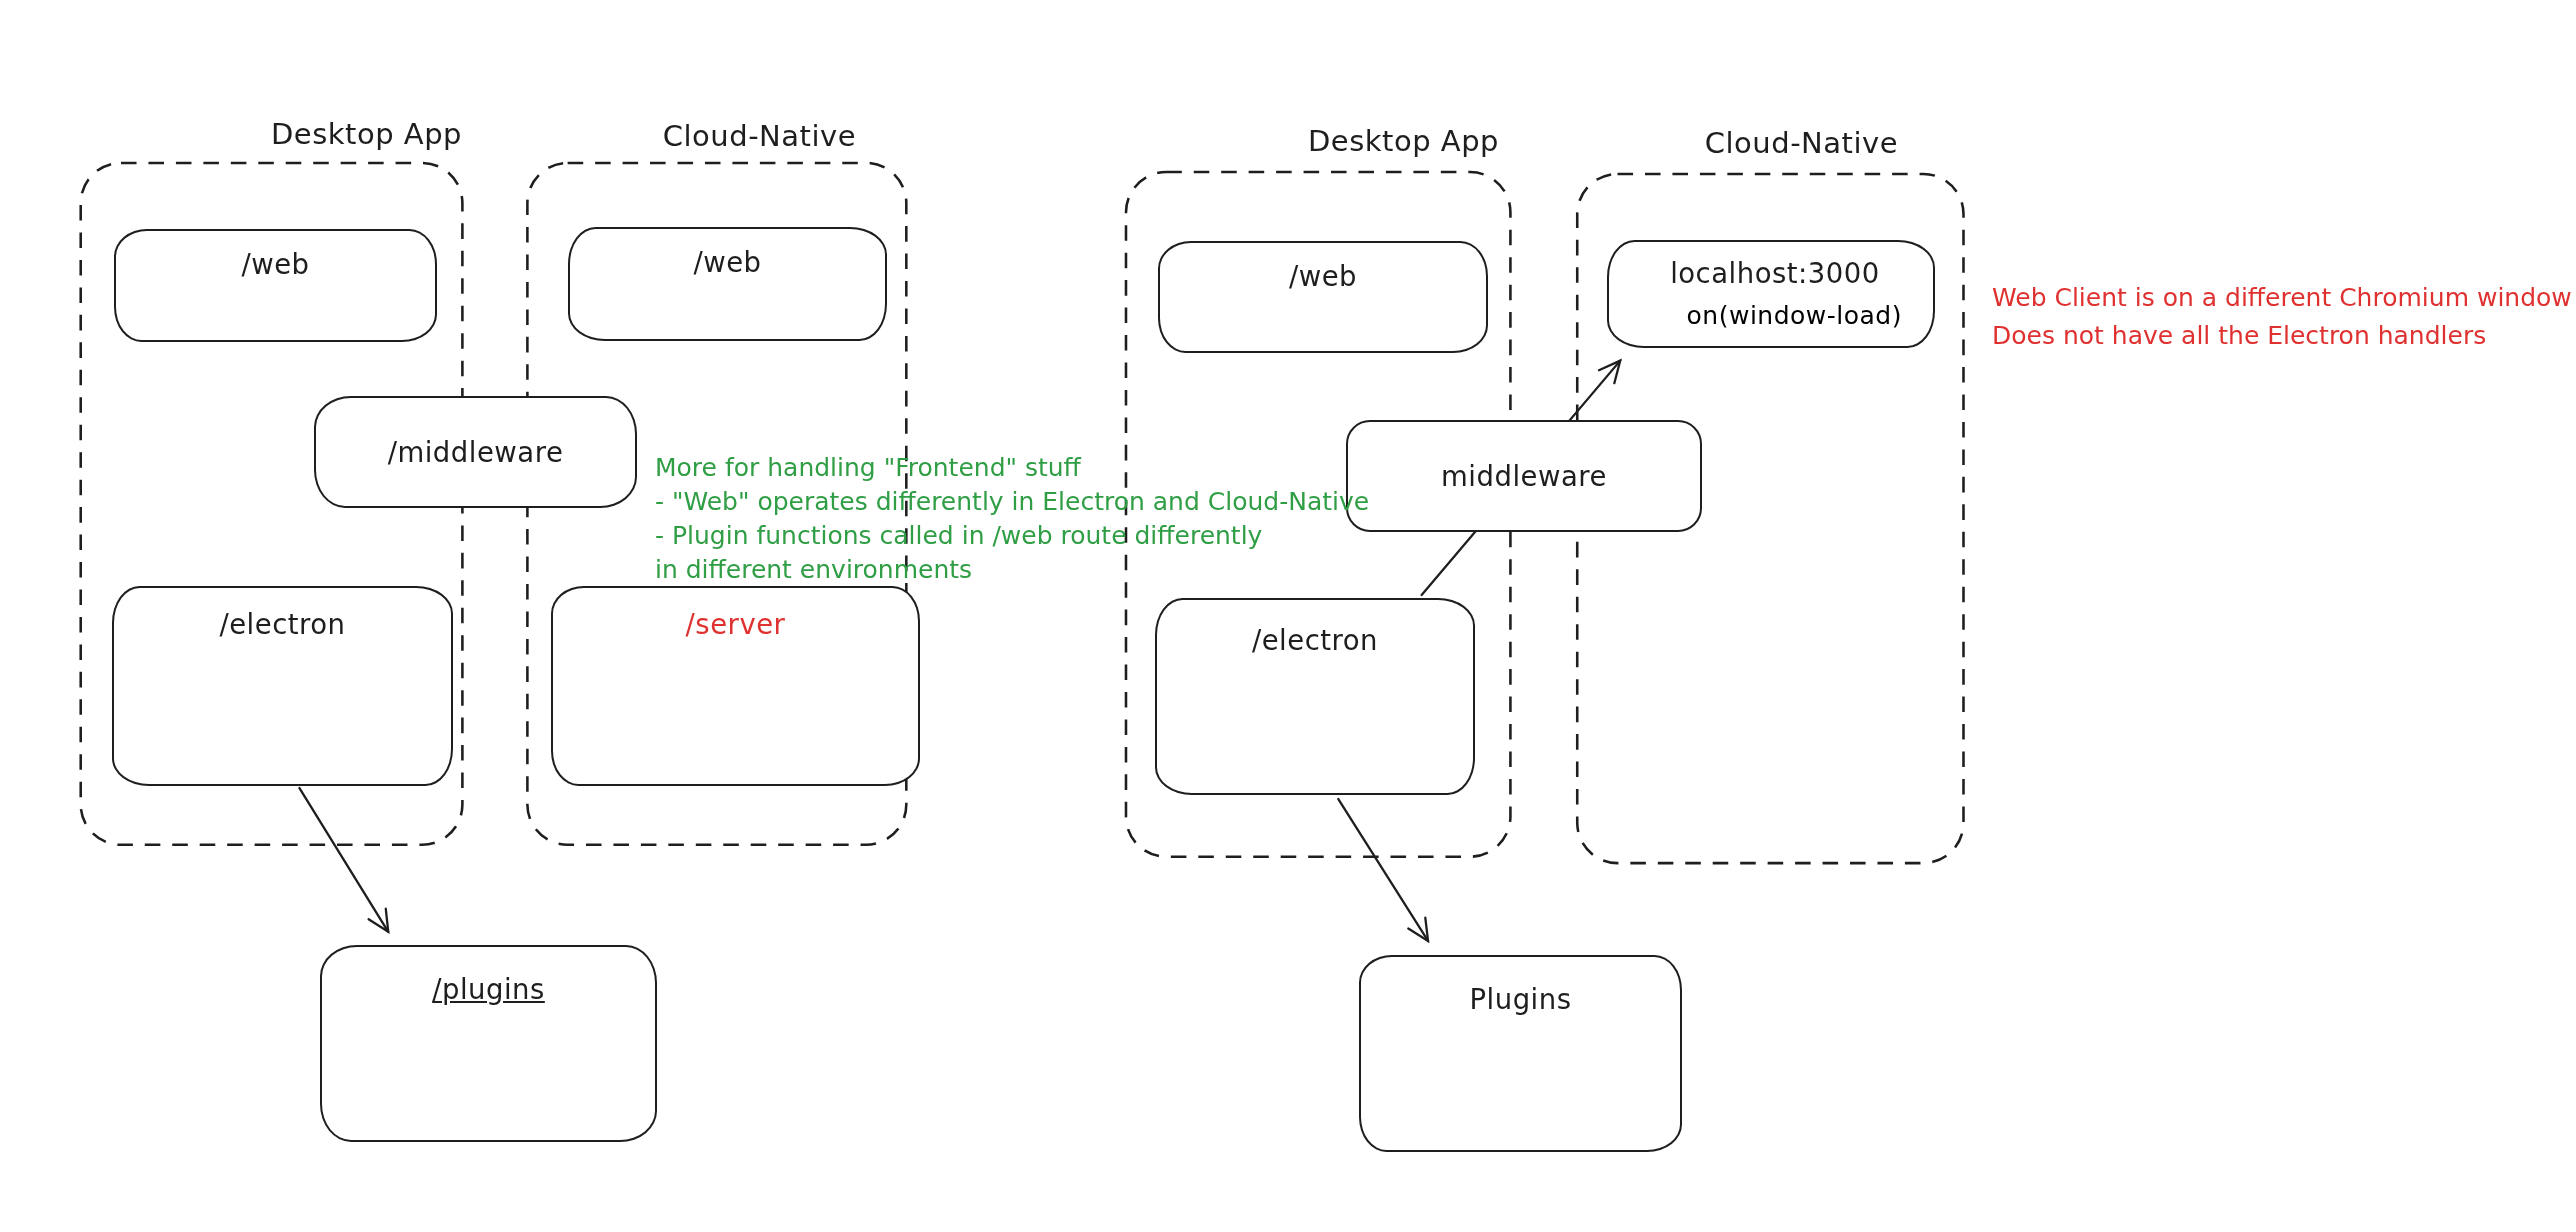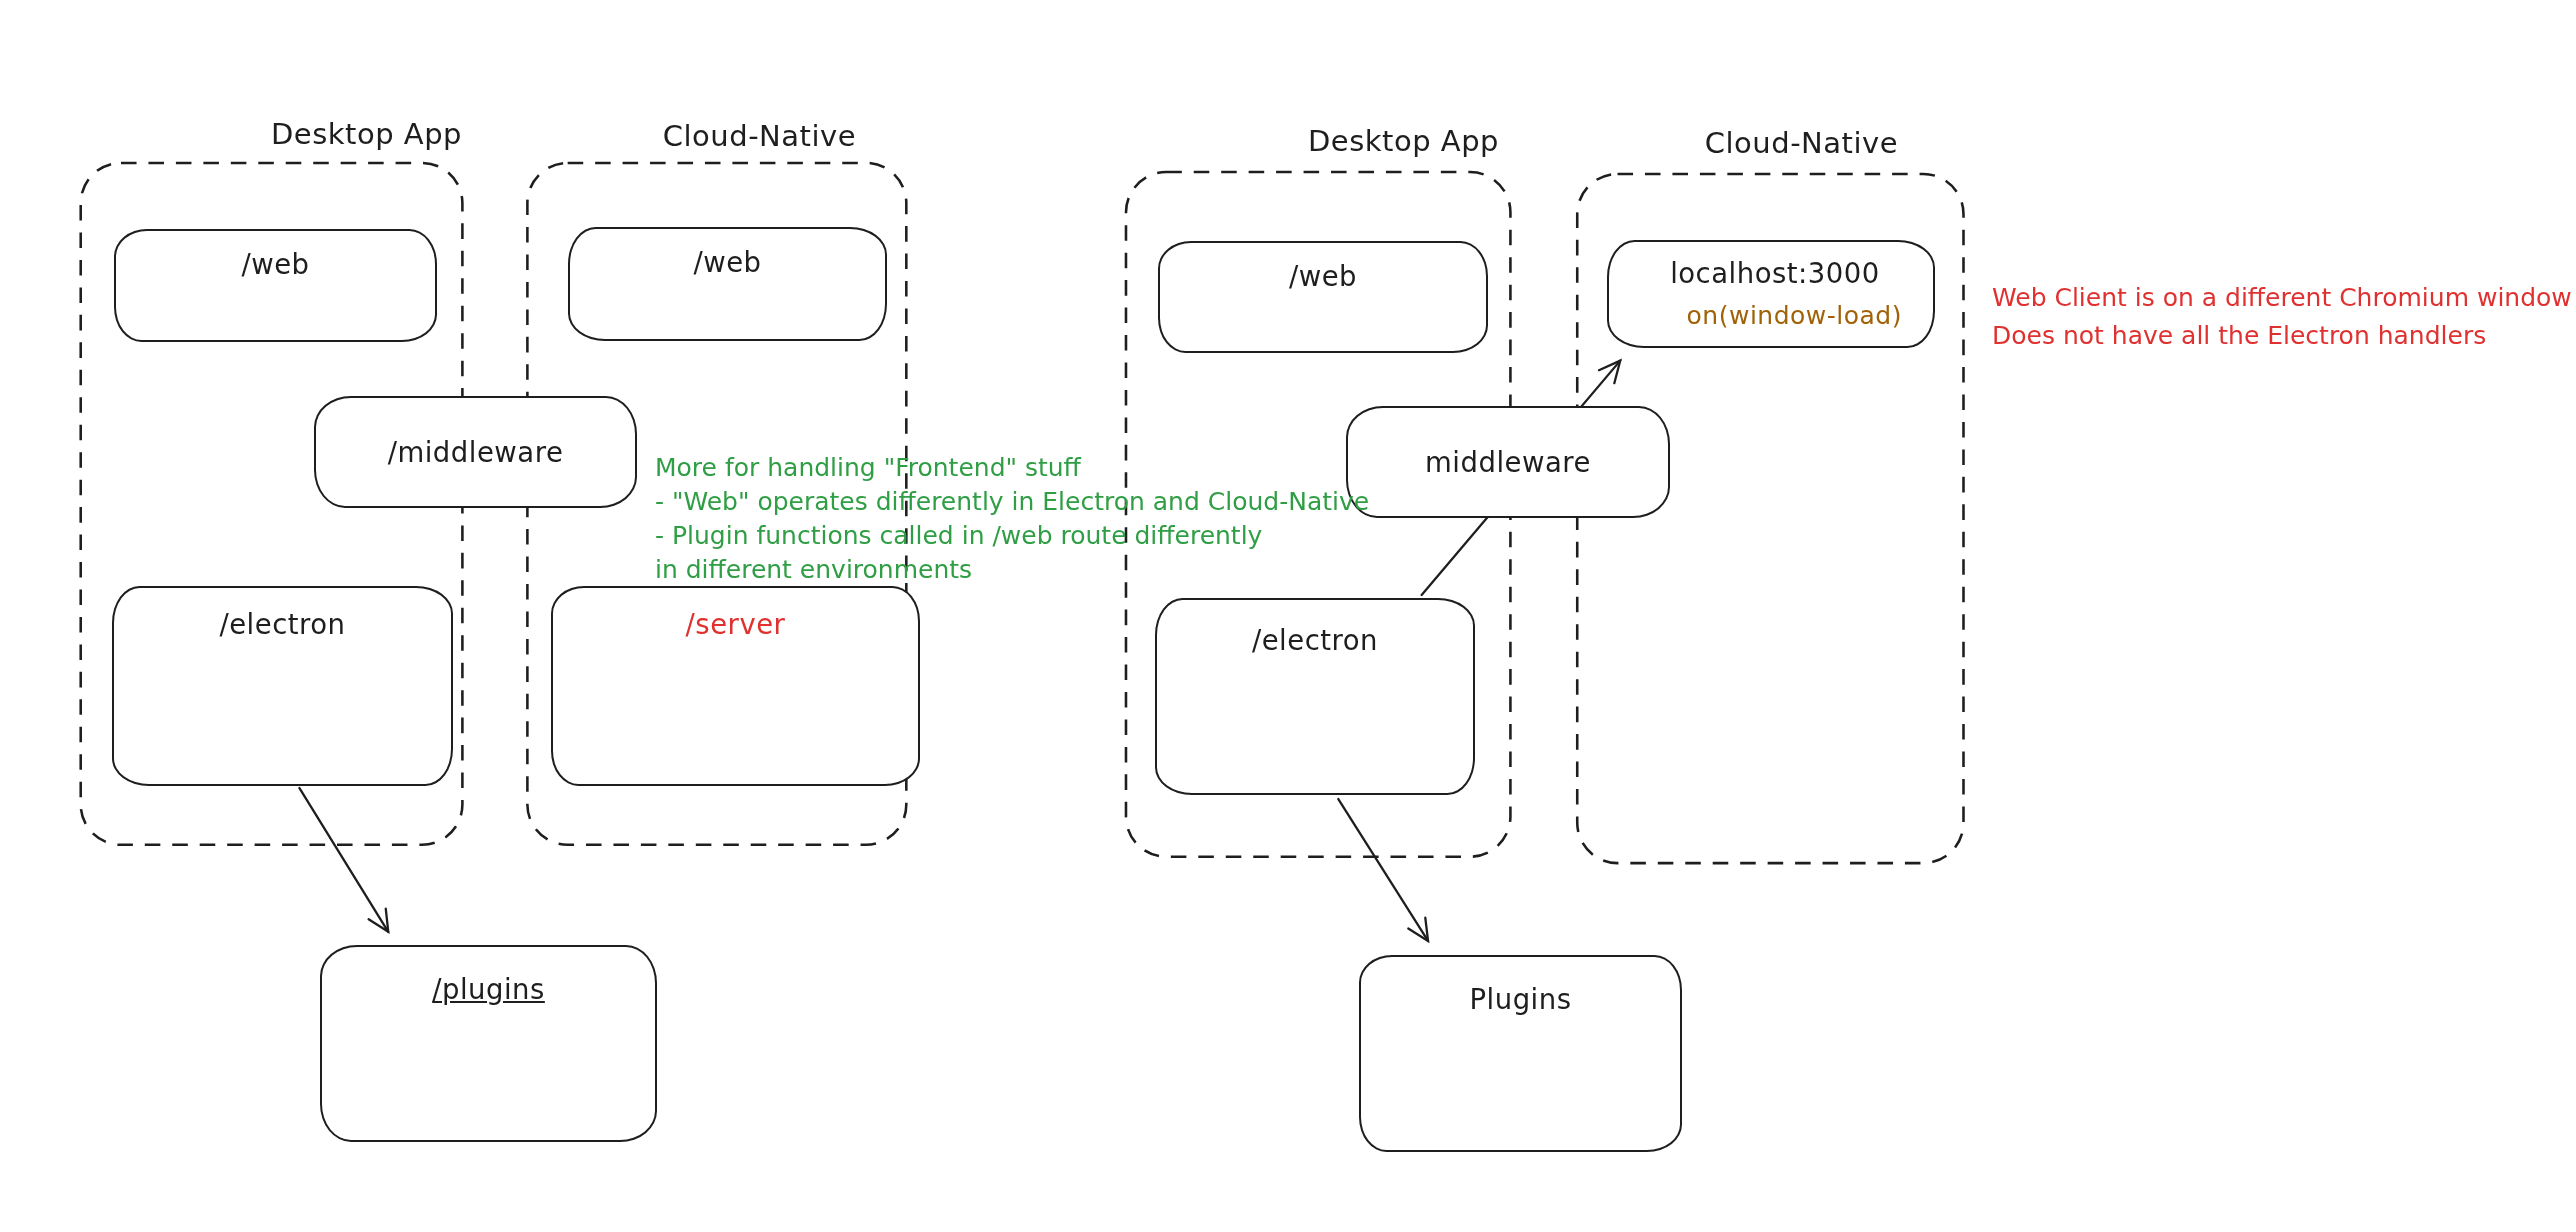--- a/index.html
+++ b/index.html
@@ -121,24 +121,24 @@
   <div class="container-label" style="left:1133px; top:124px;">Desktop App</div>
 
   <div class="container-label" style="left:1532px; top:126px;">Cloud-Native</div>
 
   <div class="box r1" style="left:1158px; top:241px; width:330px; height:112px; padding-top:16.5px;">
     <span>/web</span>
   </div>
 
   <div class="box r2" style="left:1607px; top:240px; width:328px; height:108px; padding-top:14.6px;padding-left:8px;">
     <span>localhost:3000</span>
-    <span class="sub-label" style="color:#a16207;margin-top:13px;">on(window-load)</span>
+    <span class="sub-label" style="color:#000000;margin-top:13px;">on(window-load)</span>
   </div>
 
-  <div class="box r3 center-label" style="left:1346px; top:406px; width:324px; height:112px;">
+  <div class="box r3 center-label" style="left:1346px; top:420px; width:356px; height:112px;border-radius:24px;">
     <span>middleware</span>
   </div>
 
   <div class="box r2" style="left:1155px; top:598px; width:320px; height:197px; padding-top:24px;">
     <span>/electron</span>
   </div>
 
   <div class="box r1" style="left:1359px; top:955px; width:323px; height:197px; padding-top:26px;">
     <span>Plugins</span>
   </div>

